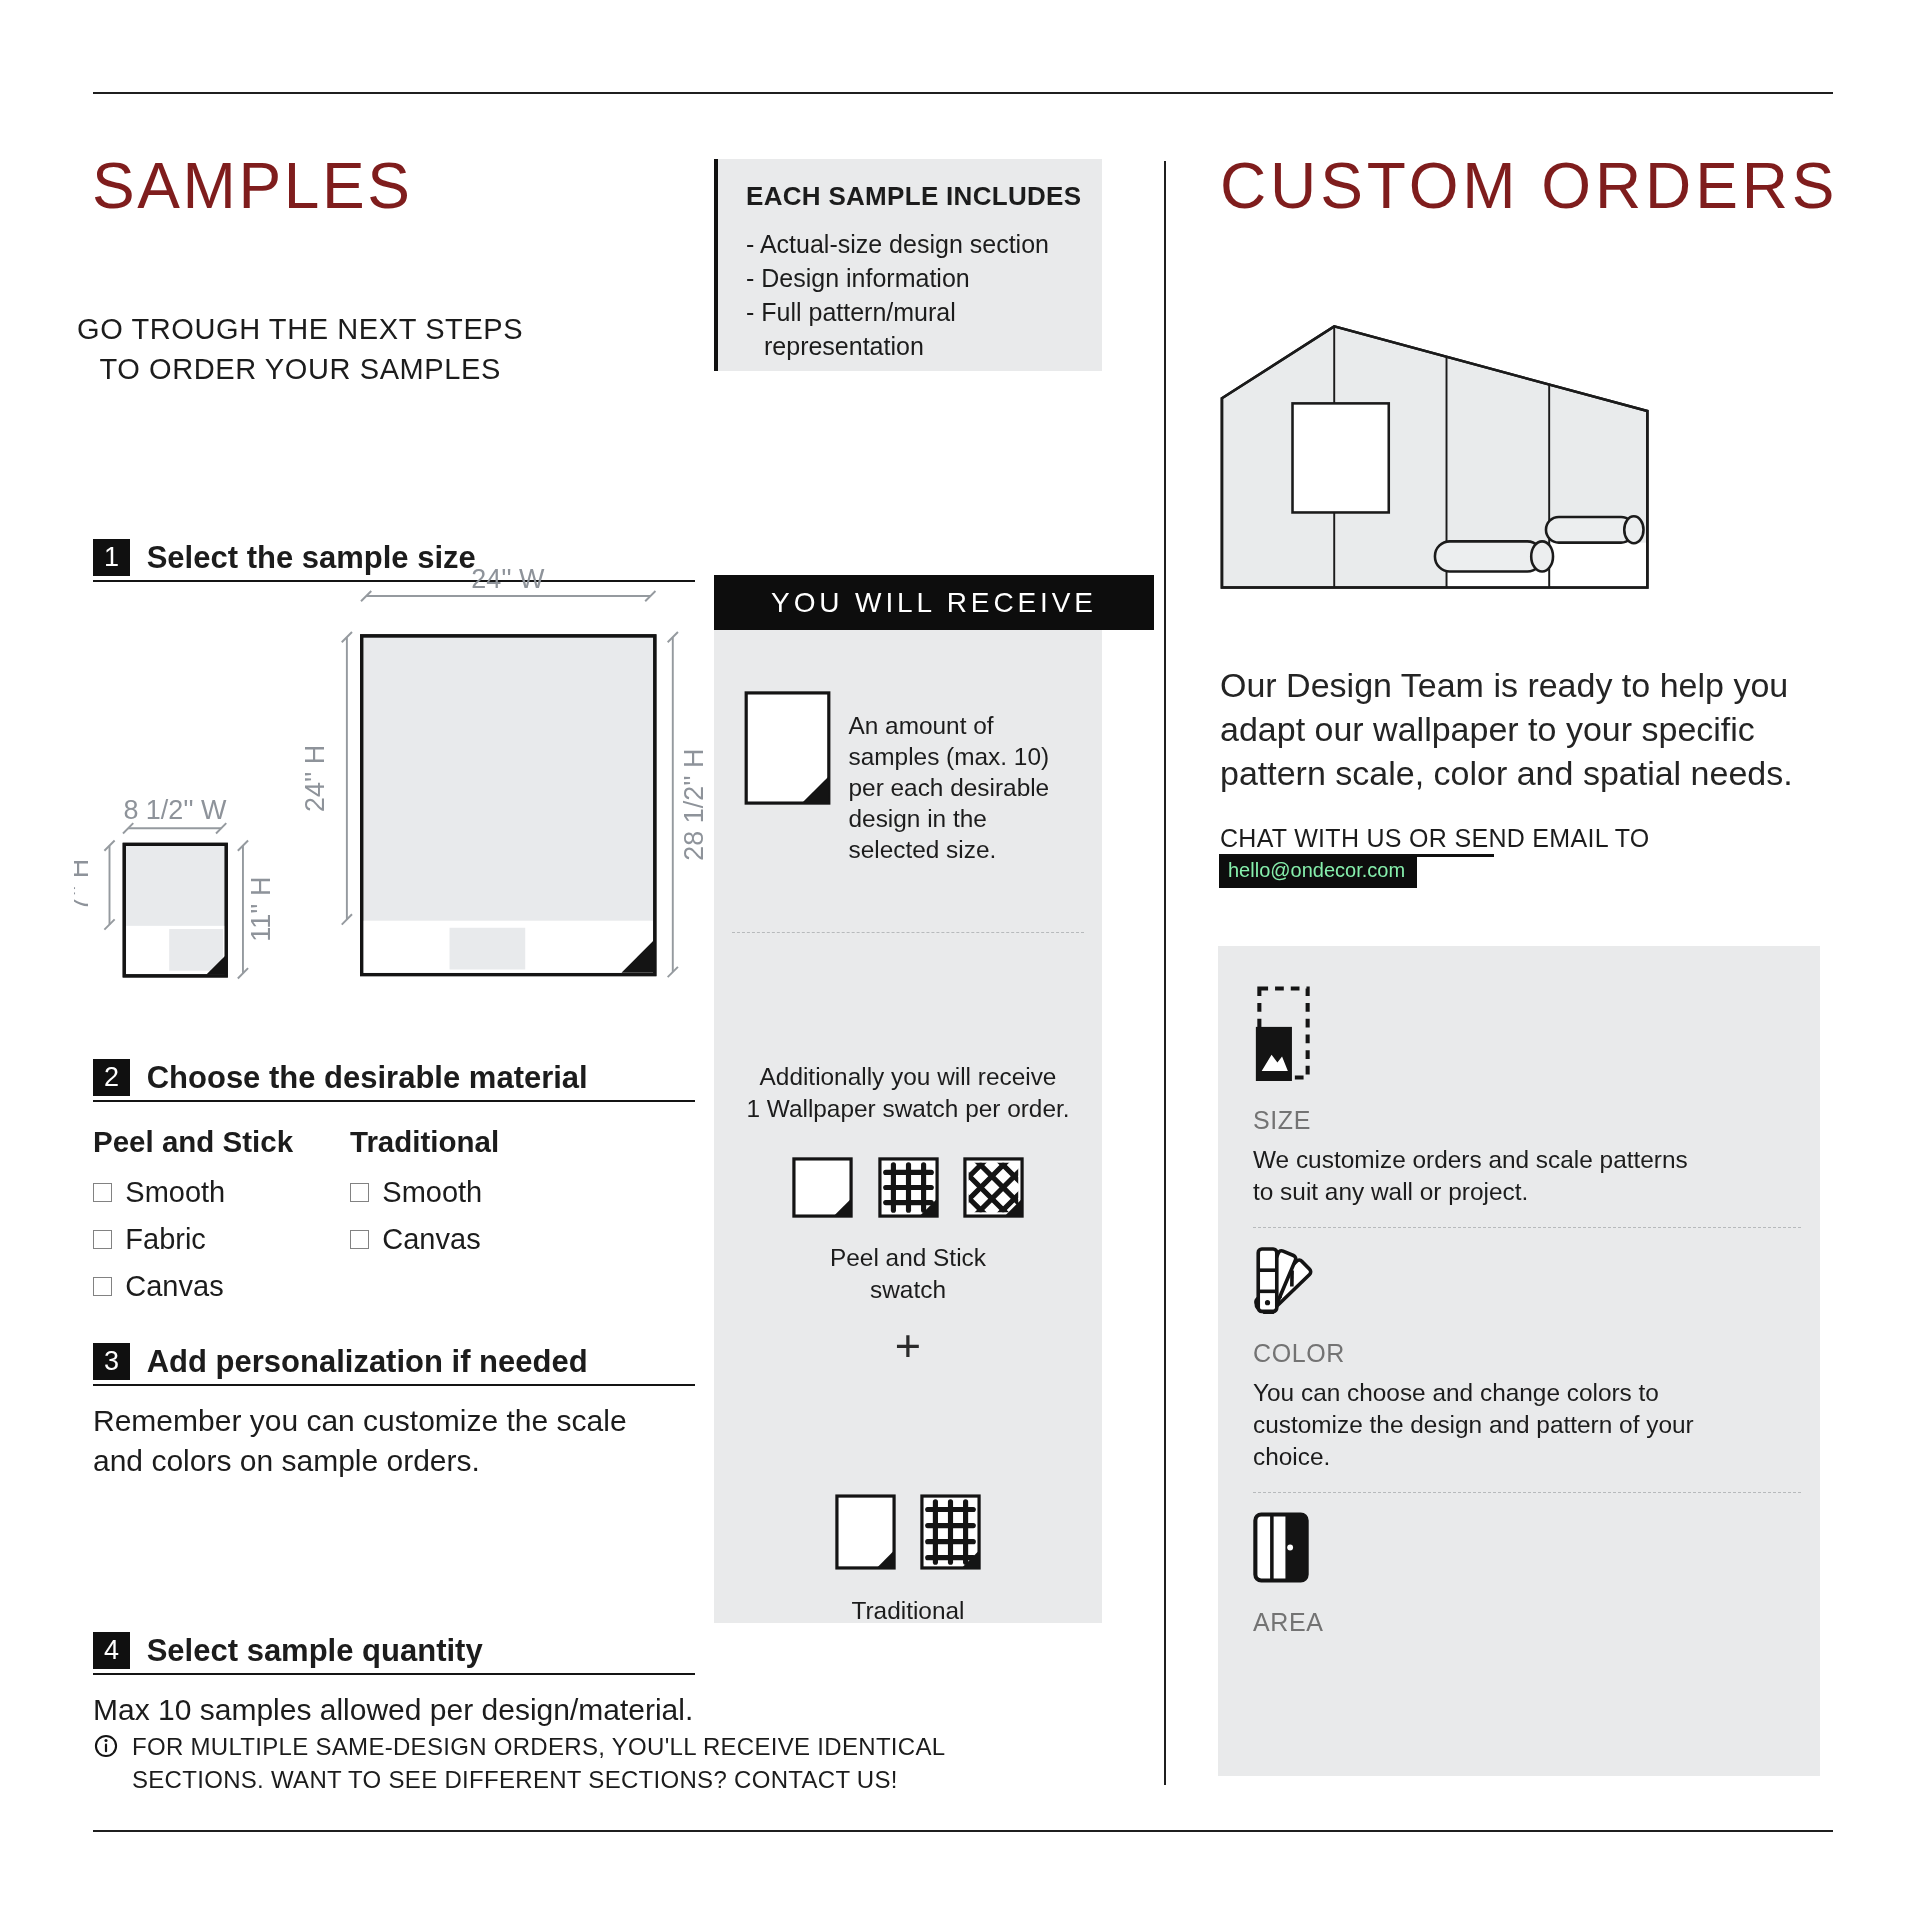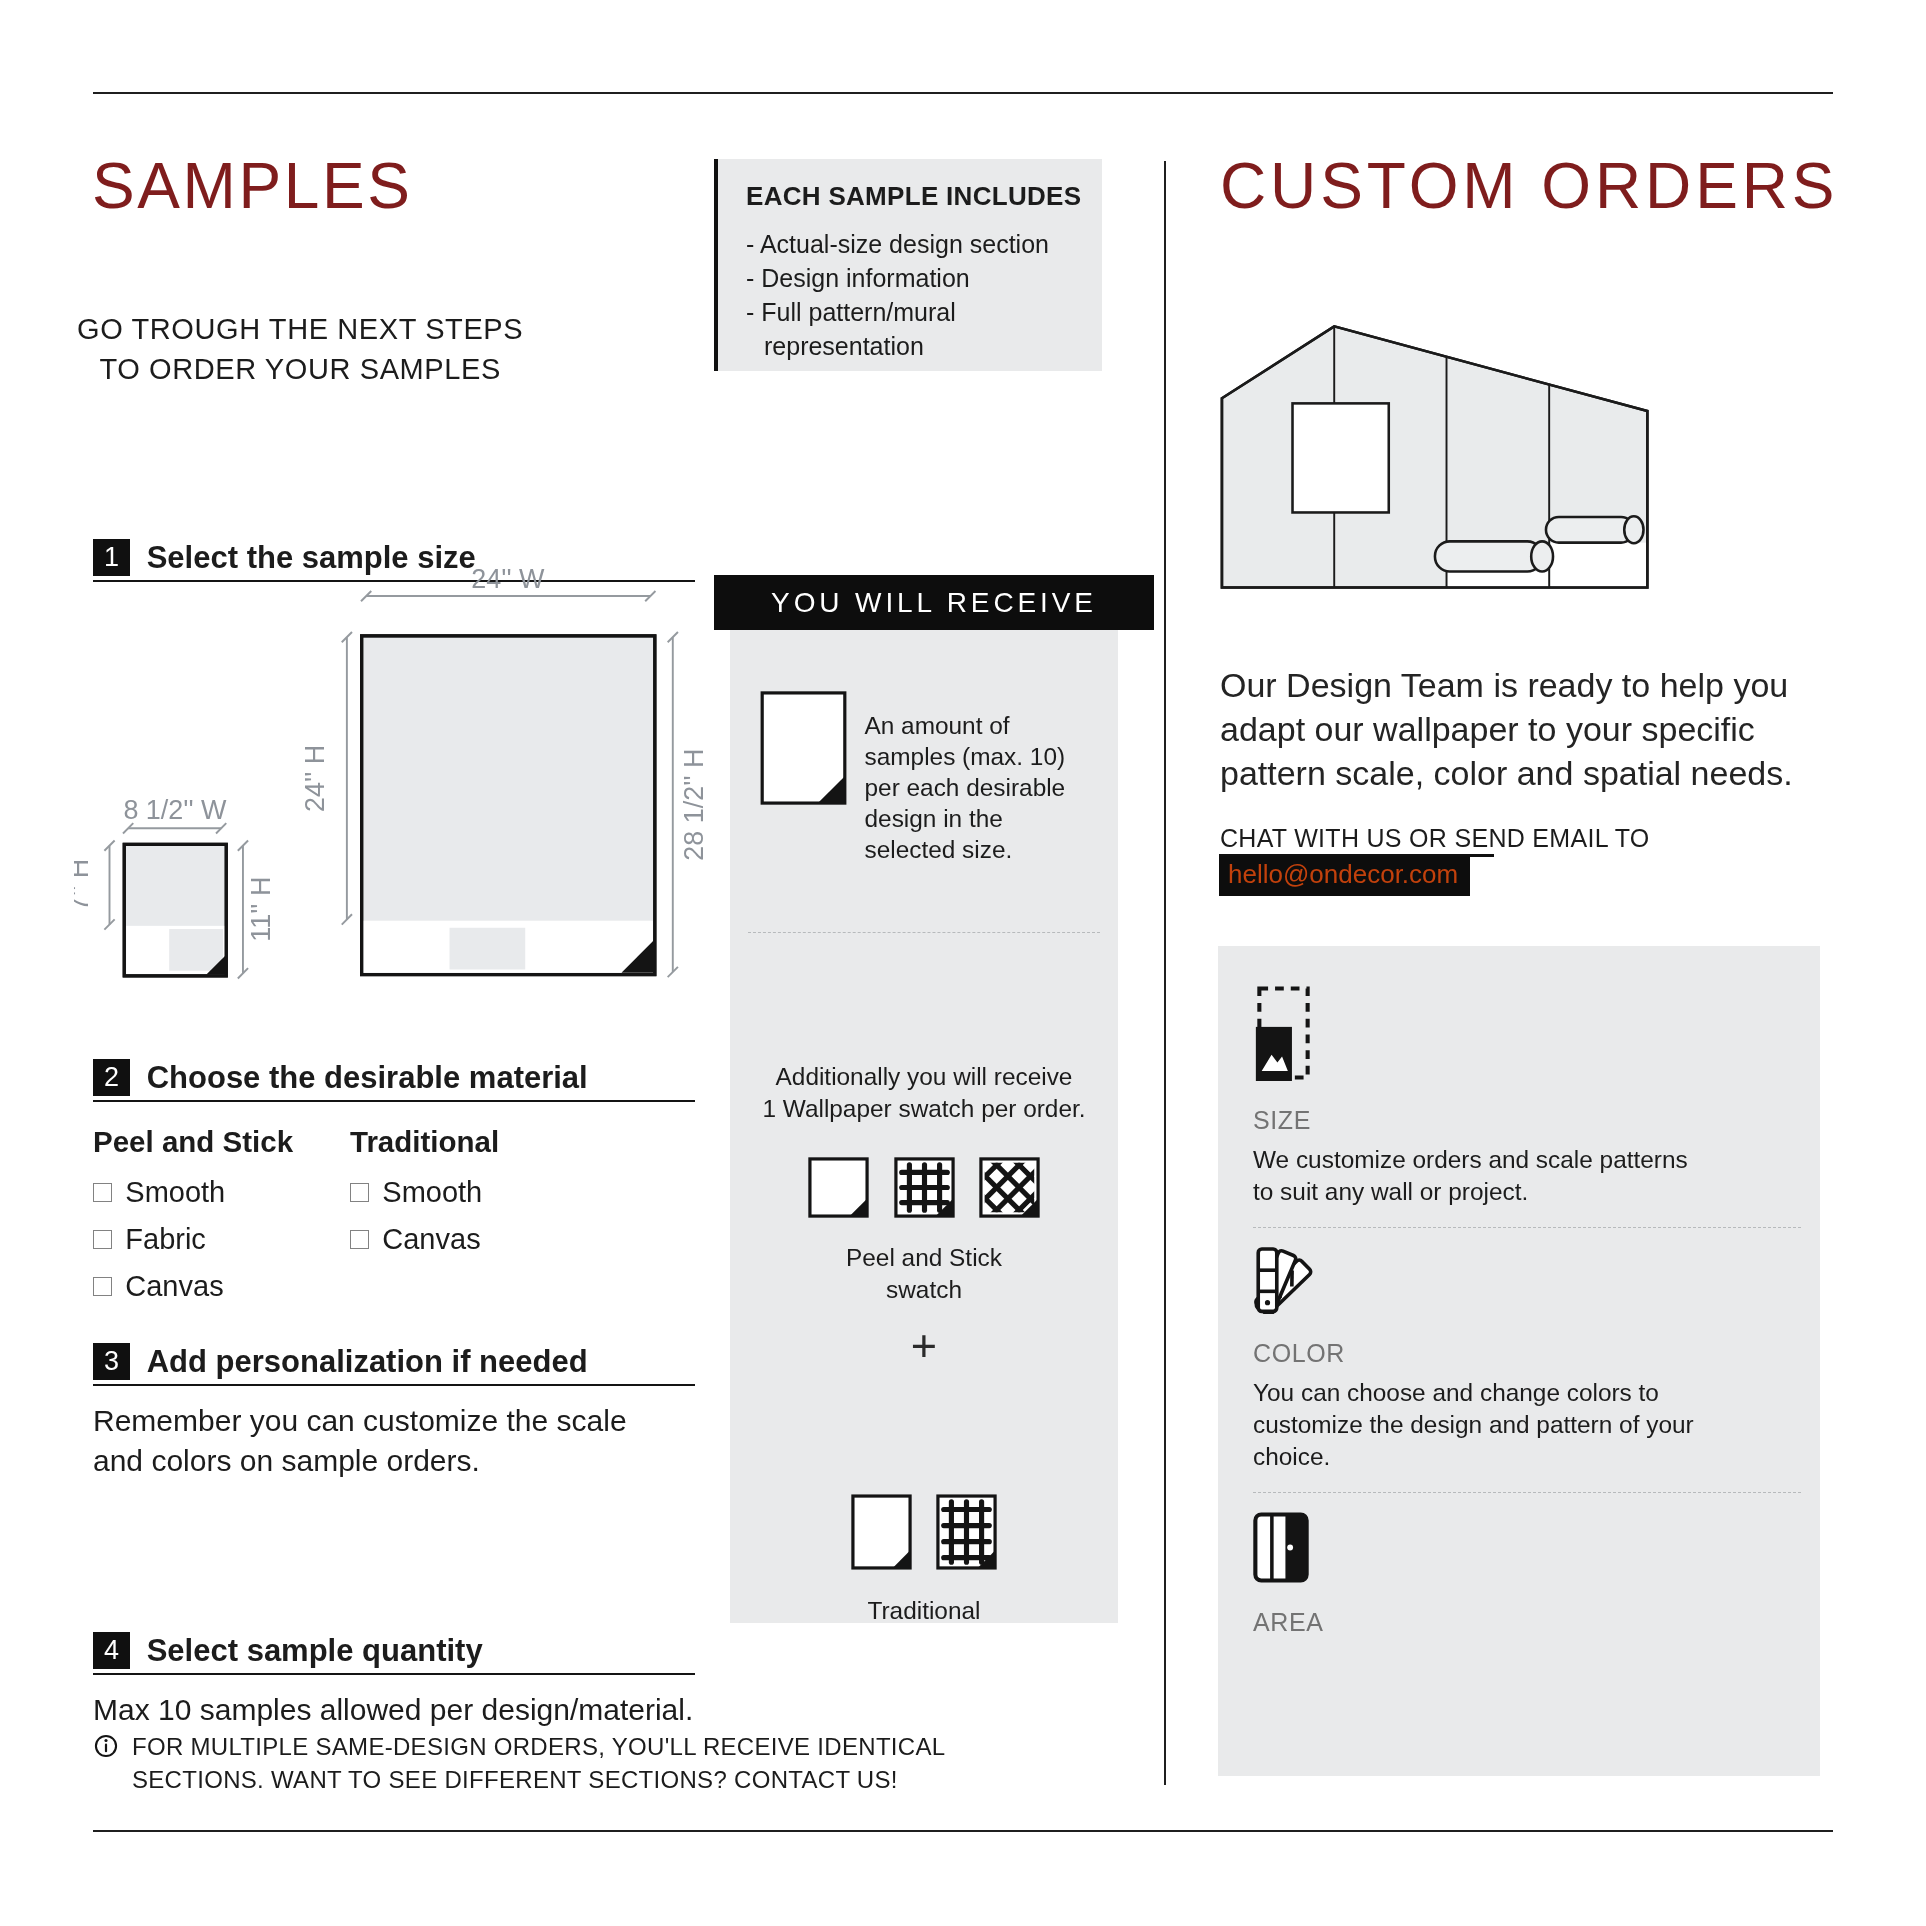--- a/index.html
+++ b/index.html
@@ -37,35 +37,35 @@
 
   
   .note{position:absolute;left:93px;top:1730px;display:flex;gap:13px;}
   .note-text{font-size:24px;line-height:33px;letter-spacing:0.3px;white-space:nowrap;}
 
   
   .rcv-head{position:absolute;left:714px;top:575px;width:440px;height:55px;background:#0d0d0d;
             color:#fff;font-size:28px;letter-spacing:3.9px;display:flex;align-items:center;justify-content:center;
             white-space:nowrap;}
   .rcv-body{position:absolute;left:714px;top:630px;width:388px;height:993px;background:#e9eaeb;
-            box-sizing:border-box;overflow:hidden;margin-left:16px;}
+            box-sizing:border-box;overflow:hidden;}
   .paper-row{margin:61px 19px 0 29.5px;display:flex;gap:18px;align-items:flex-start;}
   .paper-text{font-size:24.4px;line-height:31px;padding-top:19px;white-space:nowrap;}
   .dash-div{margin:67px 18px 0 18px;border-top:1.9px dashed #b7babc;}
   .center-txt{text-align:center;font-size:24.4px;line-height:32px;white-space:nowrap;}
   .additional{margin-top:128px;}
   .swatch-row{margin-top:32px;display:flex;justify-content:center;gap:24.4px;align-items:flex-end;}
   .swatch-label{margin-top:24.4px;}
   .plus{margin-top:14px;text-align:center;font-size:45px;font-weight:300;color:#2b2b2b;}
   .trad-row{margin-top:122px;}
   
   .co-intro{position:absolute;left:1220px;top:663px;font-size:34px;line-height:44px;color:#242424;white-space:nowrap;}
   .chat-label{position:absolute;left:1220px;top:824px;font-size:25px;letter-spacing:0.3px;white-space:nowrap;}
   .chat-underline{position:absolute;left:1219px;top:854px;width:275px;height:2.6px;background:#101010;}
-  .email-box{position:absolute;left:1219px;top:856px;background:#0d0d0d;color:#c2410c;font-size:26px;
+  .email-box{position:absolute;left:1219px;top:856px;background:#0d0d0d;color:#86efac;font-size:20px;
              padding:3.2px 11.6px 5.8px 9px;white-space:nowrap;}
   .co-panel{position:absolute;left:1218px;top:946px;width:602px;height:830px;background:#e9eaeb;
             box-sizing:border-box;padding:39px 19px 0 35px;overflow:hidden;}
   .co-h{font-size:25px;letter-spacing:0.6px;margin-top:22.5px;color:#737373;}
   .co-body{font-size:24.4px;line-height:32px;margin-top:9.6px;white-space:nowrap;}
   .co-div{border-top:1.9px dashed #b7babc;margin:19px 0;}
   svg text{font-family:"Liberation Sans",sans-serif;}
 </style>
 </head>
 <body>

